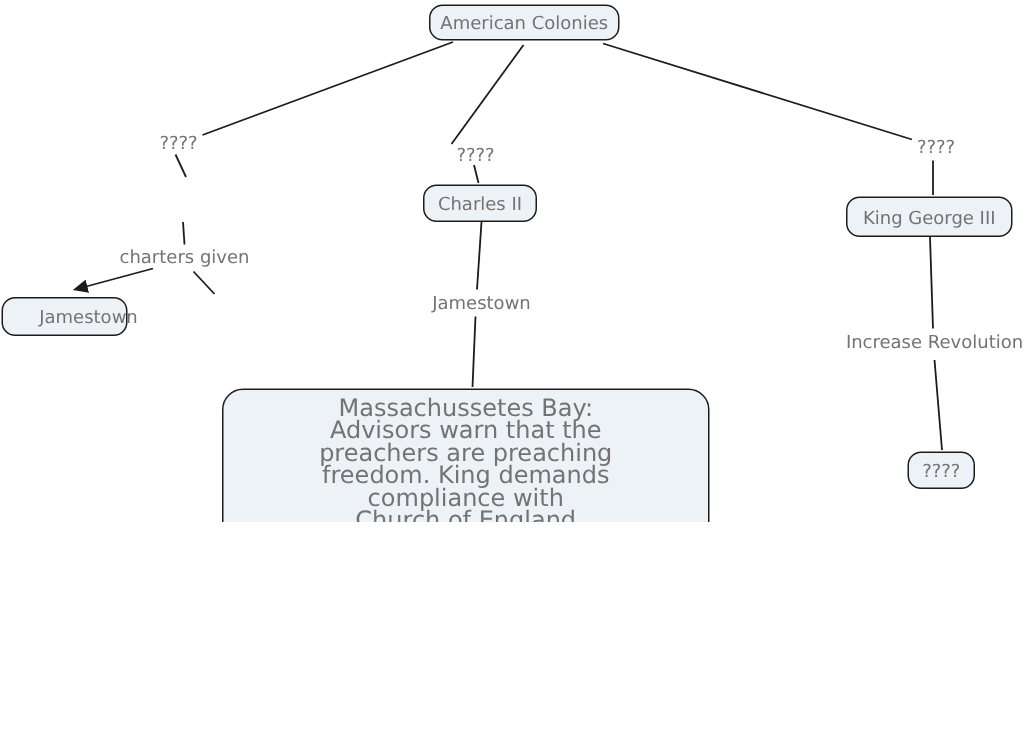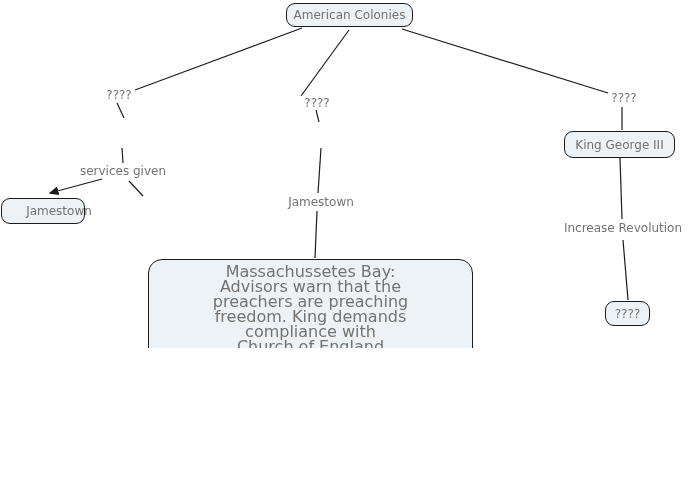--- a/index.html
+++ b/index.html
@@ -82,20 +82,21 @@
       <line x1="623" y1="240" x2="628" y2="300"></line>
     </g>
   </svg>
 
   <div class="node" style="left:286px; top:3px; width:127px; height:24px;">American Colonies</div>
 
 
   <div class="node" style="left:1px; top:198px; width:84px; height:26px;padding-left:32px;">Jamestown</div>
 
 
+  <div class="node" style="left:282px; top:123px; width:76px; height:25px;">Charles II</div>
 
   <div class="node" style="left:564px; top:131px; width:111px; height:27px;">King George III</div>
 
   <div class="node" style="left:605px; top:301px; width:45px; height:25px;">????</div>
 
   <div class="node big" style="left:148px; top:259px; width:325px; height:228px; justify-content:center;">Massachussetes Bay:
 Advisors warn that the
 preachers are preaching
 freedom. King demands
 compliance with
@@ -109,19 +110,19 @@
 and colonists pray. Later they find out
 died of uremia/apoplexy on the same day that they
 prayed. Kirk turns back.</div>
 
   <div class="edge-label" style="left:119px; top:88px;">????</div>
 
   <div class="edge-label" style="left:317px; top:96px;">????</div>
 
   <div class="edge-label" style="left:624px; top:91px;">????</div>
 
-  <div class="edge-label" style="left:123px; top:164px;">services given</div>
+  <div class="edge-label" style="left:123px; top:164px;">charters given</div>
 
   <div class="edge-label" style="left:321px; top:195px;">Jamestown</div>
 
   <div class="edge-label" style="left:623px; top:221px;">Increase Revolution</div>
 
 </div>
 
 </body></html>

